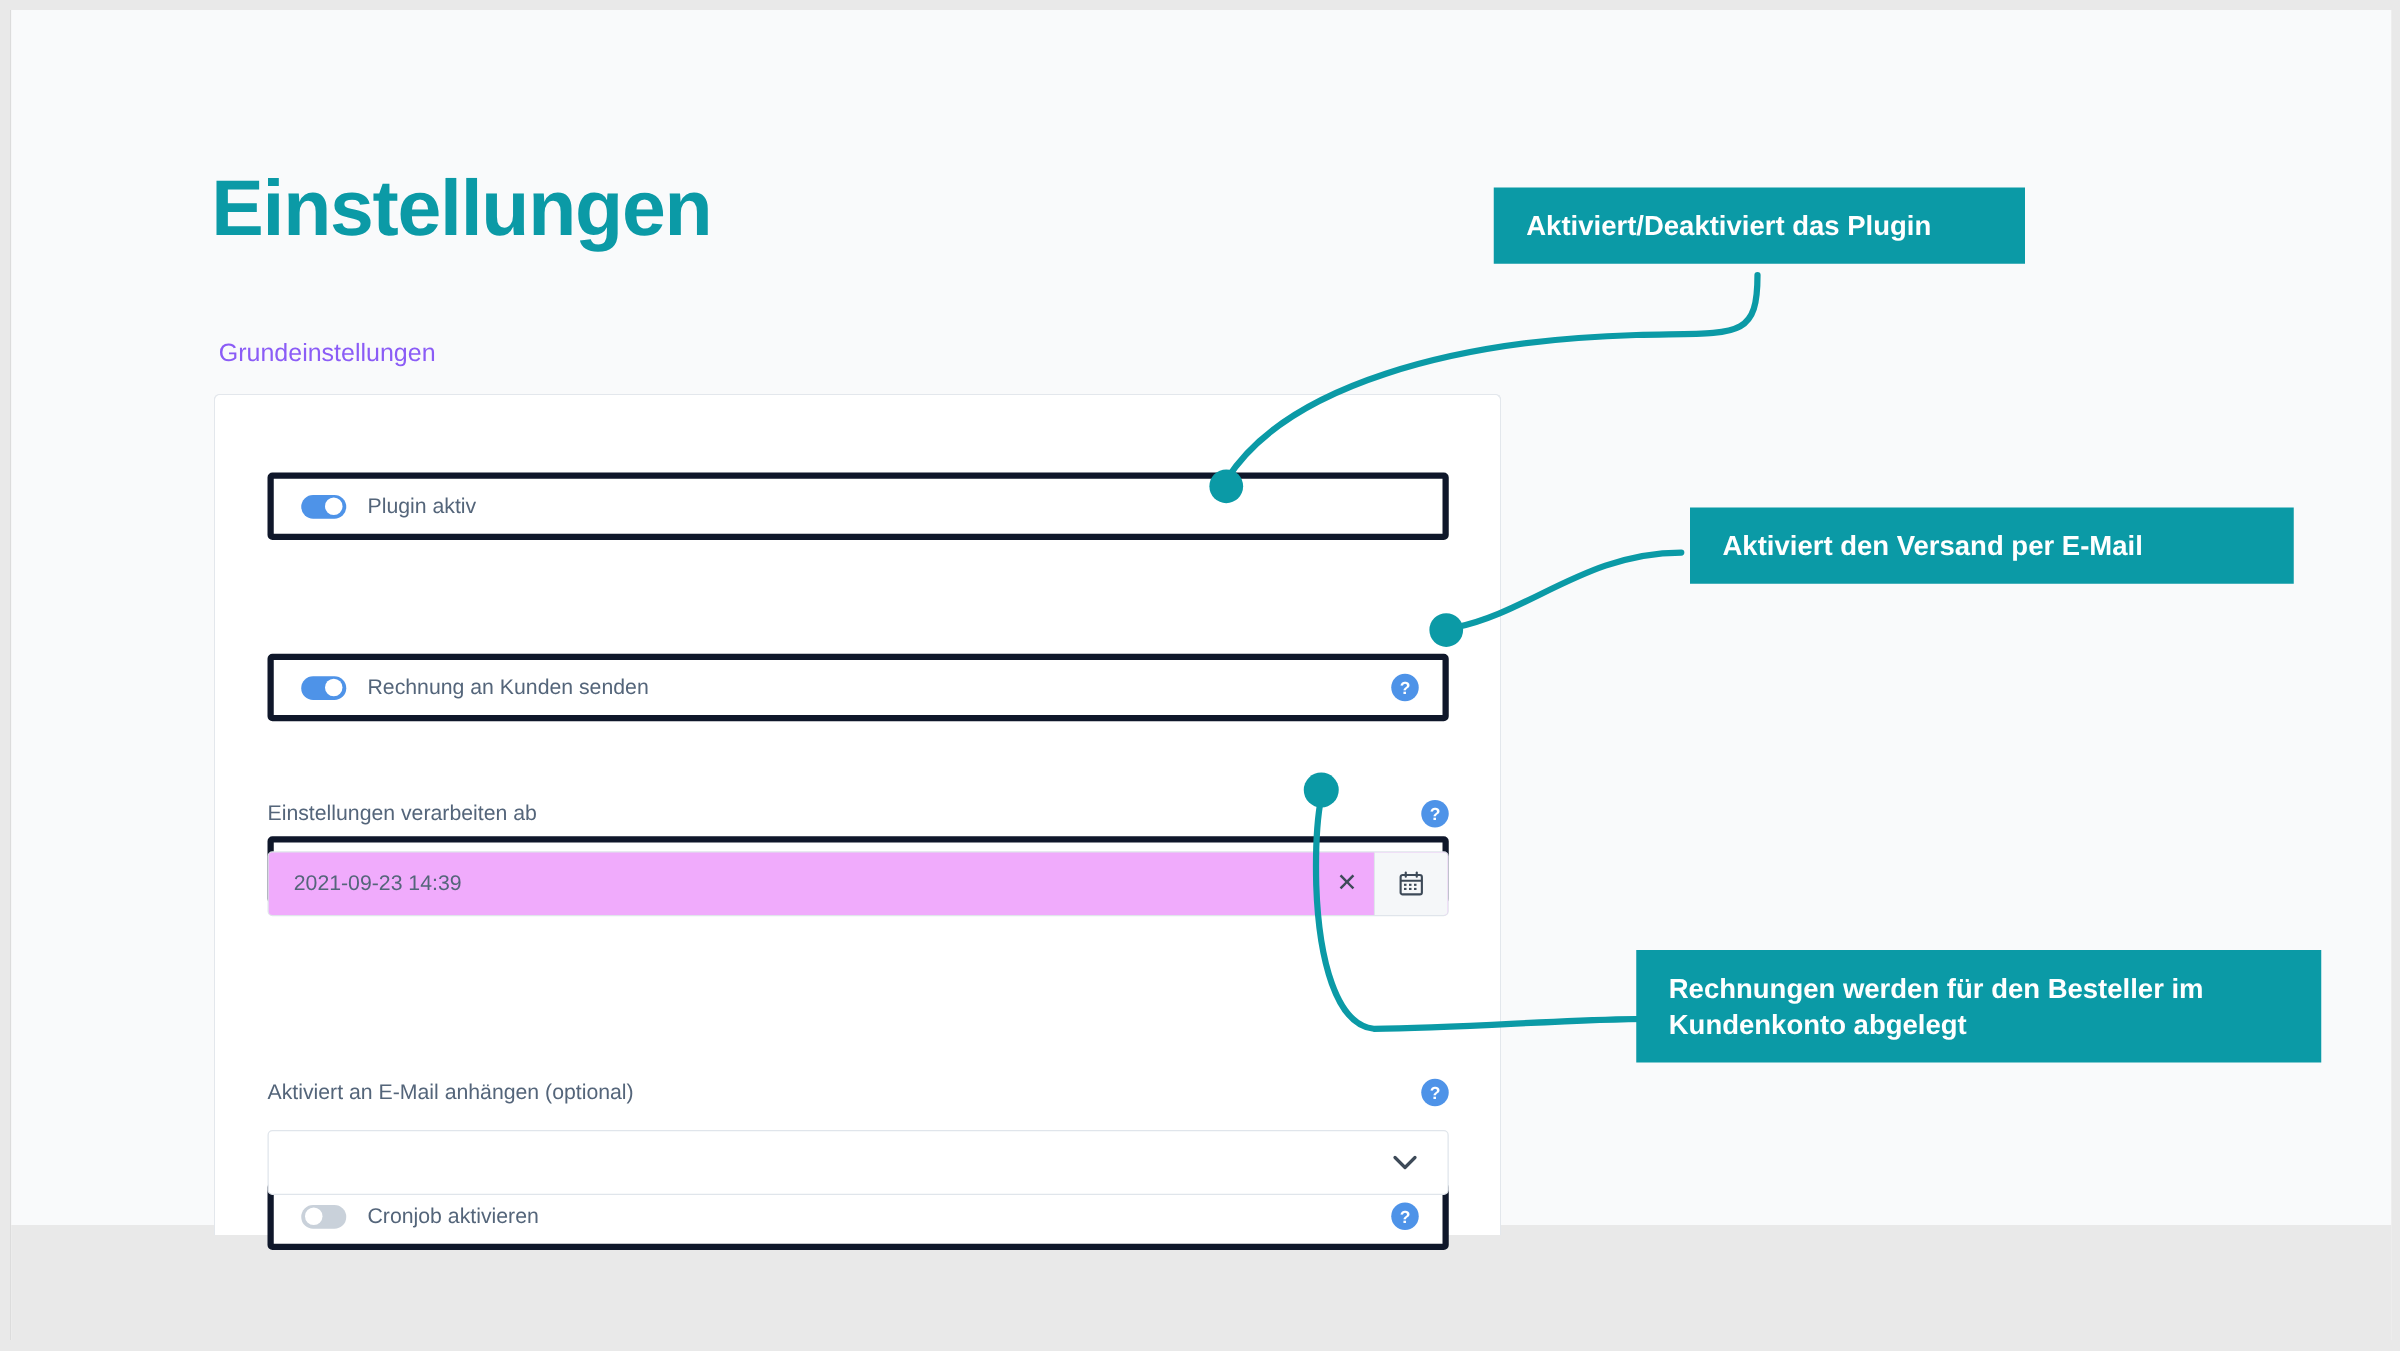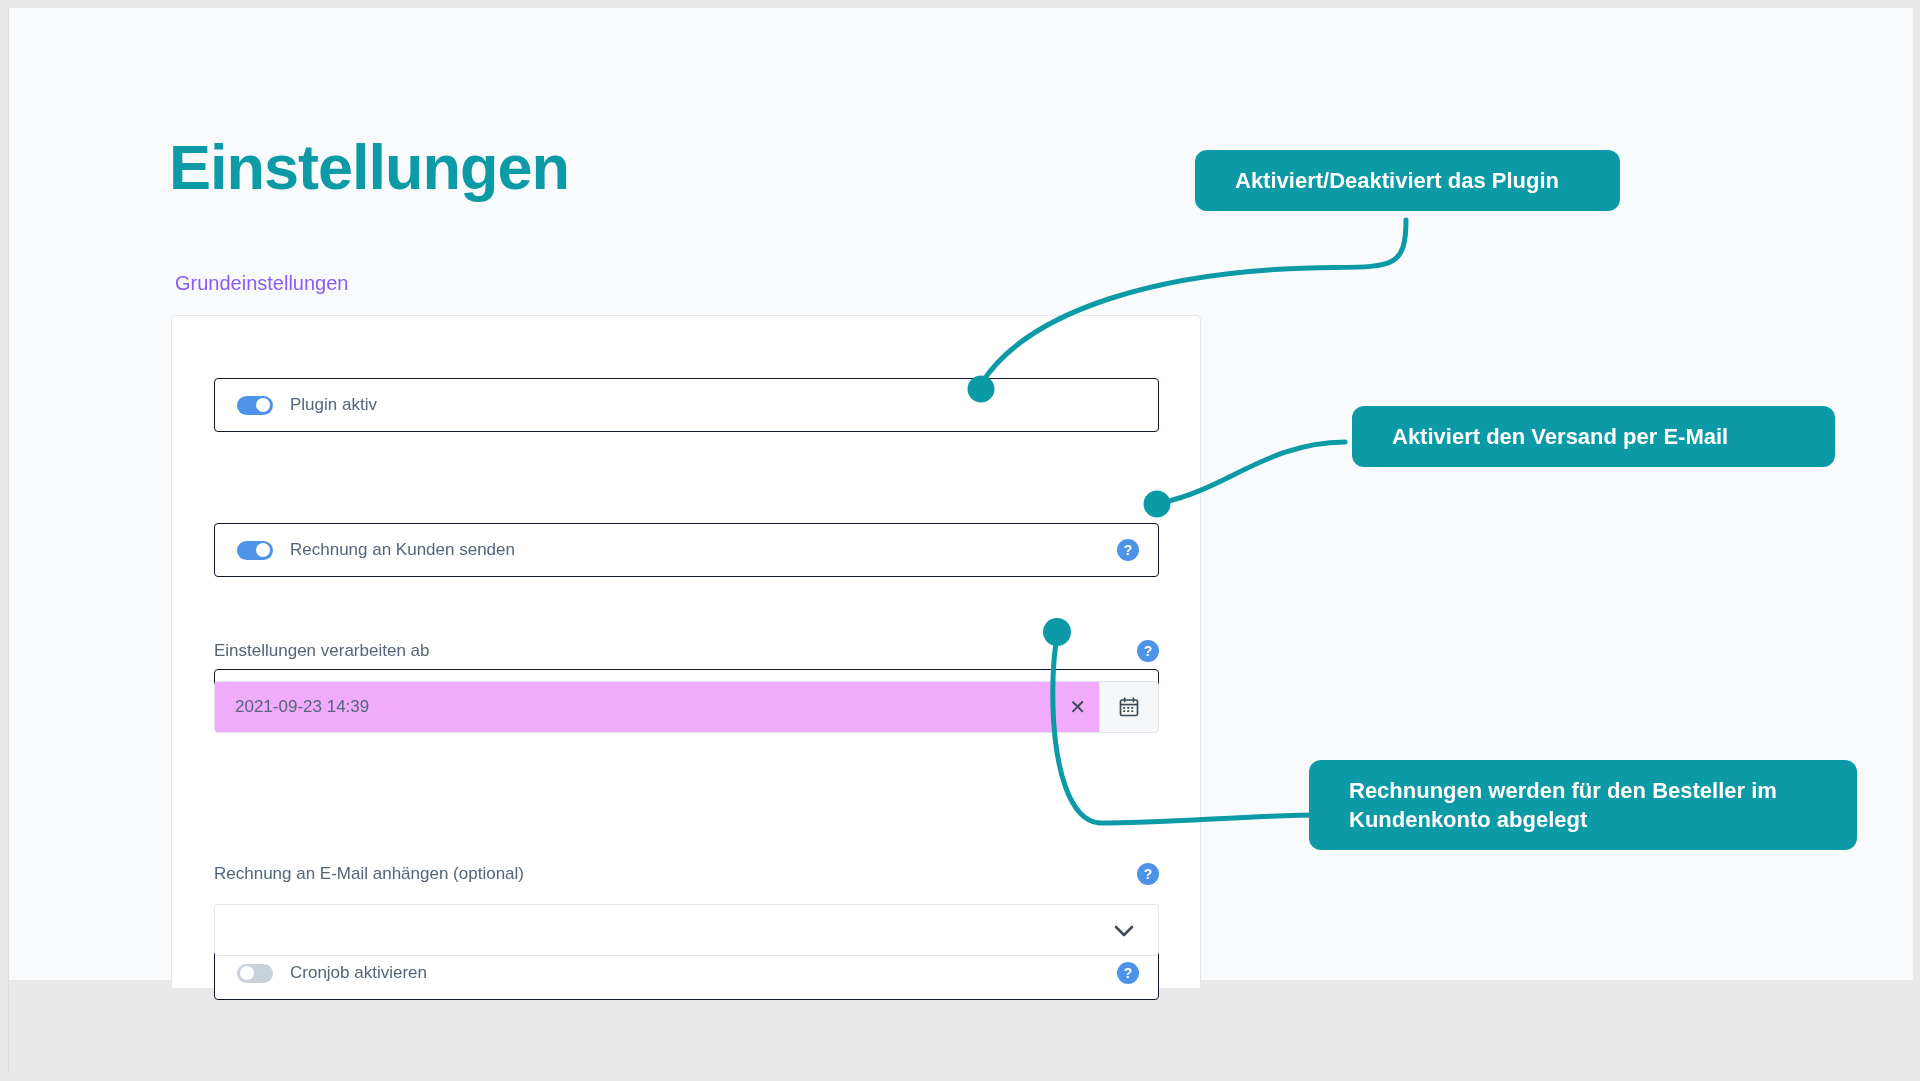--- a/index.html
+++ b/index.html
@@ -92,21 +92,21 @@
   .field-group {
     position: absolute;
     left: 42px;
     width: 945px;
   }
 
   
   .toggle-row {
     position: relative;
     height: 54px;
-    border: 1px solid #0f172a;
+    border: 5px solid #0f172a;
     border-radius: 4px;
     background: #fff;
     box-sizing: border-box;
     display: flex;
     align-items: center;
   }
   .switch {
     margin-left: 22px;
     width: 36px;
     height: 19px;
@@ -220,25 +220,25 @@
     right: 24px;
     top: 50%;
     margin-top: -6px;
   }
 
   
   .callout {
     position: absolute;
     background: #0b9aa6;
     color: #ffffff;
-    border-radius: 12px;
+    border-radius: 0;
     font-size: 22px;
     font-weight: bold;
     line-height: 1.32;
-    padding: 16px 40px;
+    padding: 16px 26px;
     box-sizing: border-box;
   }
   #callout-1 { left: 1186px; top: 142px; width: 425px; }
   #callout-2 { left: 1343px; top: 398px; width: 483px; }
   #callout-3 { left: 1300px; top: 752px; width: 548px; }
 
   #connector-svg {
     position: absolute;
     left: 0; top: 0;
     width: 1904px;
@@ -331,21 +331,21 @@
       <div class="field-group toggle-row" style="top:468px;">
         <span class="switch off">
           <span class="knob"></span>
         </span>
         <span class="toggle-label">Cronjob aktivieren</span>
         <span class="help-icon help-in-row">?</span>
       </div>
 
       <div class="field-group" style="top:548px;">
         <div class="field-label">
-          <span>Rechnung an E-Mail anhängen (optional)</span>
+          <span>Aktiviert an E-Mail anhängen (optional)</span>
           <span class="help-icon label-help">?</span>
         </div>
         <div class="select-box" style="margin-top:16px;">
           <span class="select-caret">
             <svg width="20" height="13" viewBox="0 0 20 13" aria-hidden="true">
               <polyline points="2,2 10,10 18,2" fill="none" stroke="#3d4a58" stroke-width="2.6" stroke-linecap="round" stroke-linejoin="round"></polyline>
             </svg>
           </span>
 
         </div>

